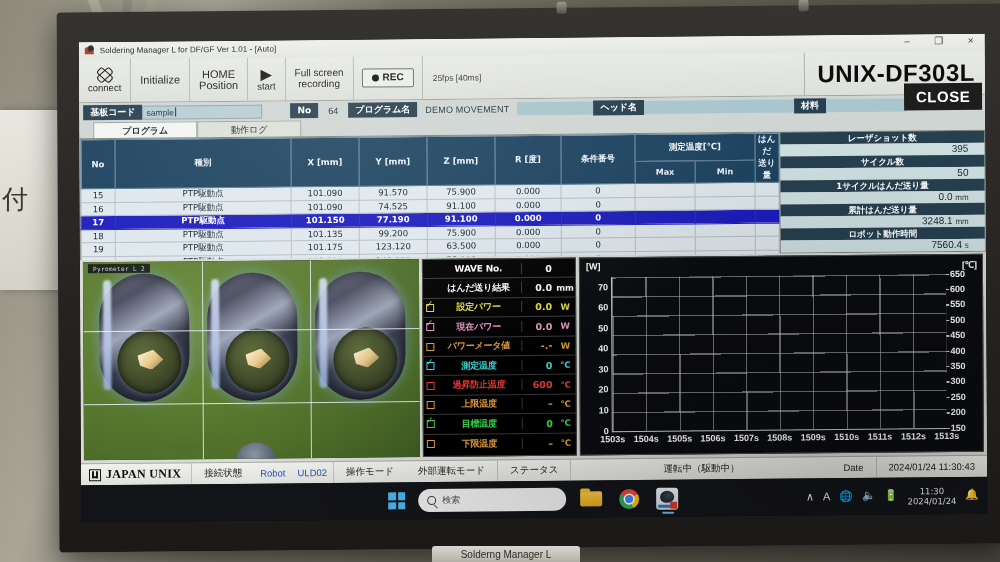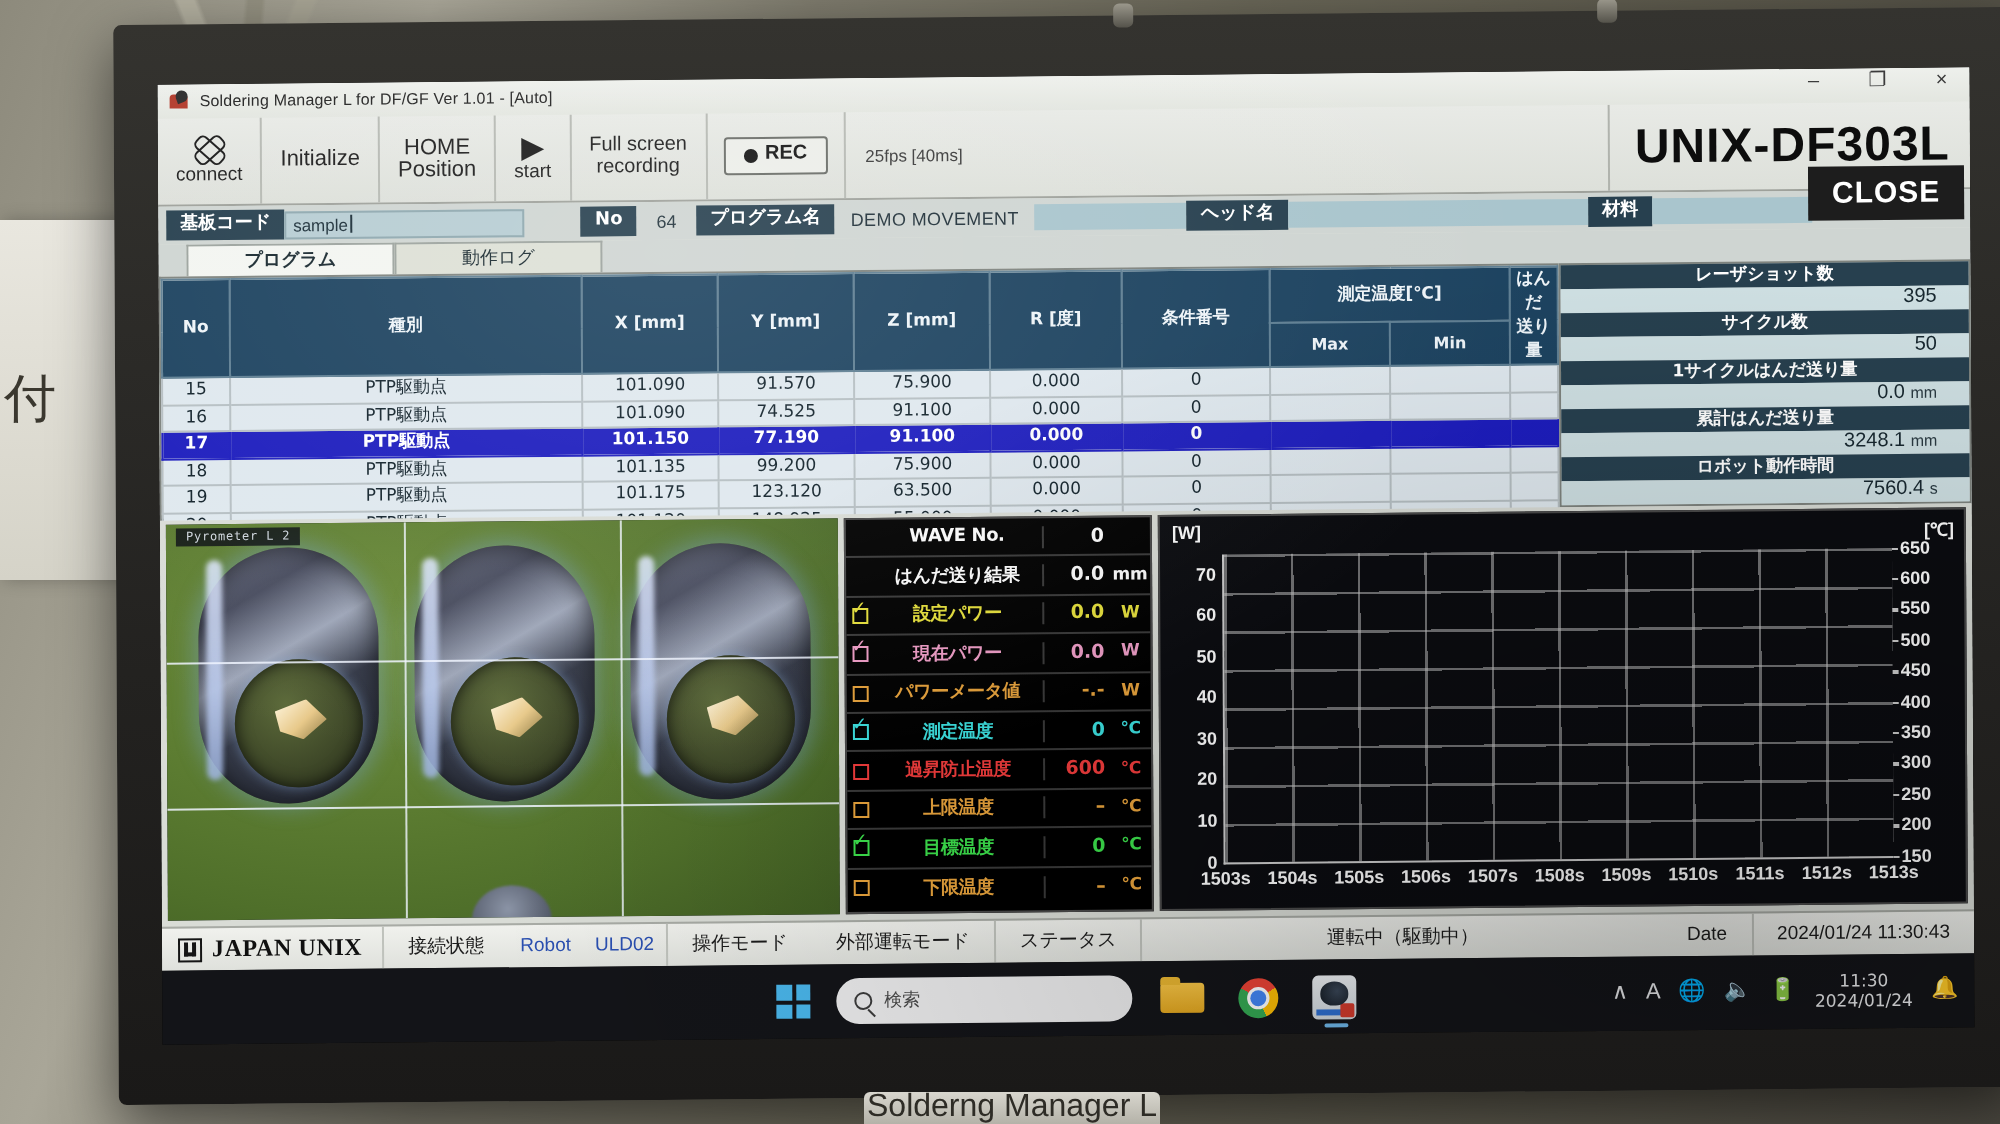--- a/index.html
+++ b/index.html
@@ -382,21 +382,21 @@
   .clock { text-align: center; line-height: 10px; font-size: 8.5px; font-family: "DejaVu Sans", sans-serif; }
 
   
   .stand {
     position: absolute; left: 432px; top: 546px; width: 148px; height: 16px;
     background: linear-gradient(180deg,#d8d6ce,#b4b2a8);
     border-radius: 3px 3px 0 0;
   }
   .stand-text {
     position: absolute; inset: 0; display: flex; align-items: center; justify-content: center;
-    font-size: 16px; color: #2e2c26; font-family: "Liberation Sans", sans-serif;
+    font-size: 10px; color: #2e2c26; font-family: "Liberation Sans", sans-serif;
   }
 </style>
 </head>
 <body>
 
 <div id="stage">
 
   <div class="env">
     <div class="env-truss"></div>
     <div class="env-panel">

